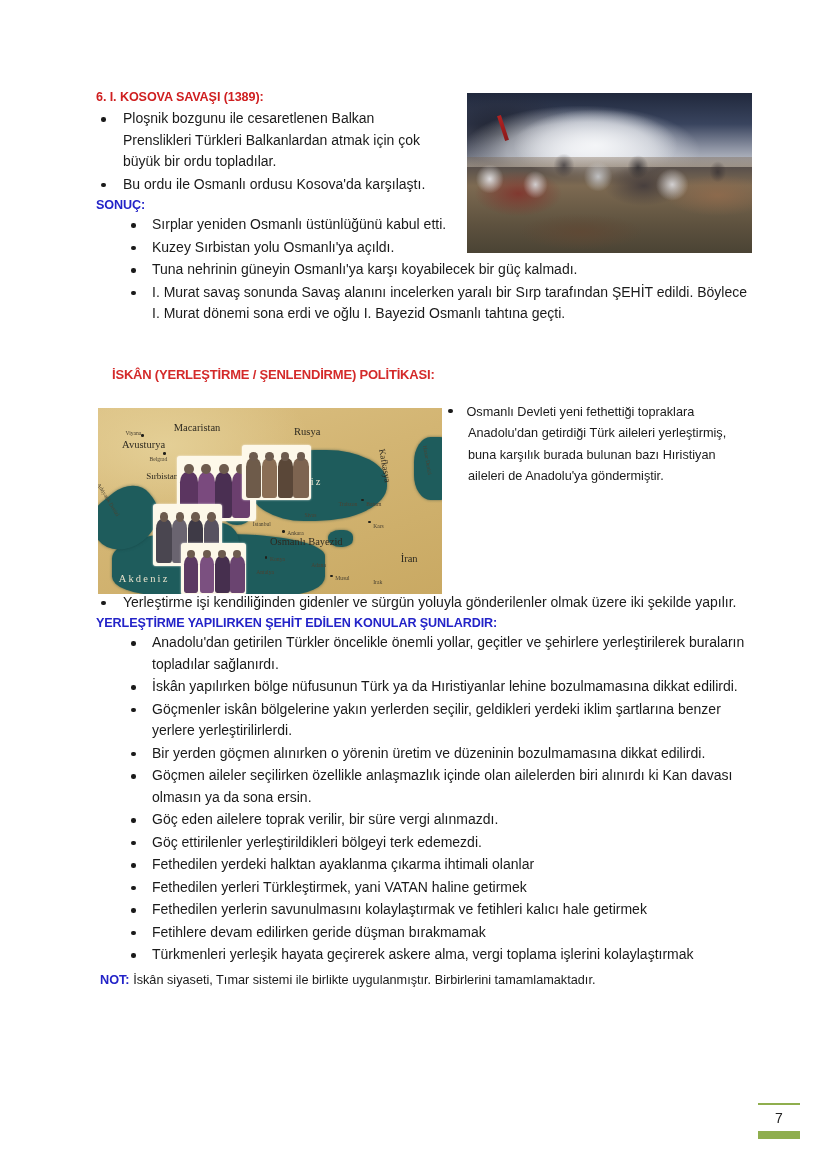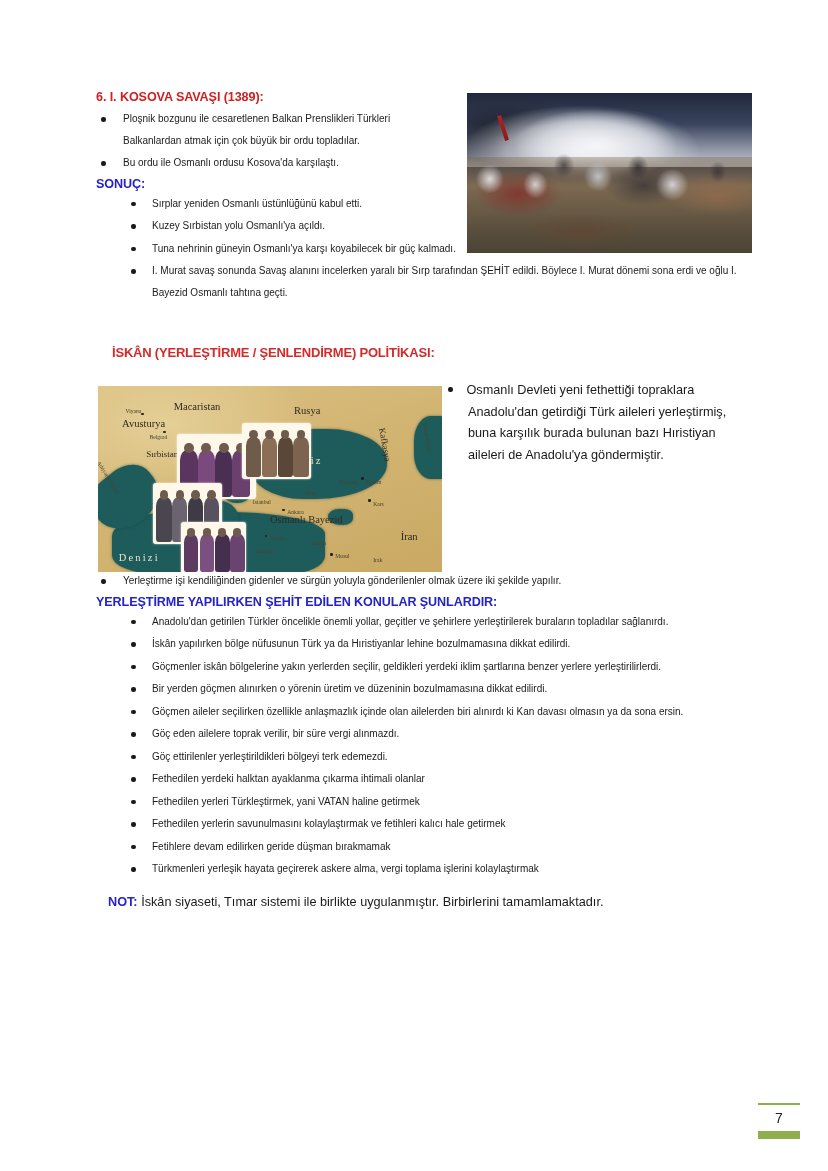--- a/index.html
+++ b/index.html
@@ -58,21 +58,21 @@
   }
 
   
   ul.lvl1, ul.lvl2 {
     list-style: none;
     margin: 0;
     padding: 0;
   }
   ul.lvl1 > li, ul.lvl2 > li {
     position: relative;
-    font-size: 10px;
+    font-size: 14px;
     line-height: 21.5px;
     color: #1a1a1a;
     margin: 0 0 1px 0;
   }
   ul.lvl1 > li {
     padding-left: 27px;
   }
   ul.lvl2 > li {
     padding-left: 56px;
   }
@@ -263,21 +263,21 @@
     vertical-align: middle;
     margin: 0 14px 2px 0;
   }
   .right-col p.first-line { padding-left: 20px; text-indent: -20px; }
 
   .after-map { margin-top: 6px; }
 
   .not-line {
     font-size: 12.7px;
     line-height: 21.5px;
-    margin: 12px;
+    margin: 4px;
     color: #1a1a1a;
   }
   .not-line b {
     color: #2323c8;
     font-weight: bold;
   }
 
   
   .pagebox {
     position: absolute;
@@ -356,21 +356,21 @@
         <div class="lbl big" style="left:7%; top:17%;">Avusturya</div>
         <div class="lbl big" style="left:57%; top:10%;">Rusya</div>
         <div class="lbl mid" style="left:14%; top:34%;">Sırbistan</div>
         <div class="lbl mid" style="left:28%; top:44%;">Bulgaristan</div>
         <div class="lbl big" style="left:88%; top:78%;">İran</div>
         <div class="lbl mid rot" style="left:84%; top:22%;">Kafkasya</div>
         <div class="lbl big" style="left:50%; top:69%;">Osmanlı Bayezid</div>
         <div class="lbl small" style="left:80%; top:92%;">Irak</div>
 
         <div class="lbl big spaced sea-lbl" style="left:47%; top:37%;">Karadeniz</div>
-        <div class="lbl big spaced sea-lbl" style="left:6%; top:89%;">Denizi</div>
+        <div class="lbl big spaced sea-lbl" style="left:6%; top:89%;">Akdeniz</div>
         <div class="lbl small rot-adr sea-lbl" style="left:1%; top:40%;">Adriyatik Denizi</div>
         <div class="lbl small rot sea-lbl" style="left:96%; top:20%;">Hazar Denizi</div>
         <div class="lbl small rot sea-lbl" style="left:29%; top:62%;">Ege Denizi</div>
 
         <div class="lbl small" style="left:8%; top:12%;">Viyana</div>
         <div class="dot" style="left:12.5%; top:14.5%;"></div>
         <div class="lbl small" style="left:15%; top:26%;">Belgrad</div>
         <div class="dot" style="left:19%; top:24%;"></div>
         <div class="lbl small" style="left:30%; top:51%;">Sofya</div>
         <div class="dot" style="left:28.5%; top:50.5%;"></div>

